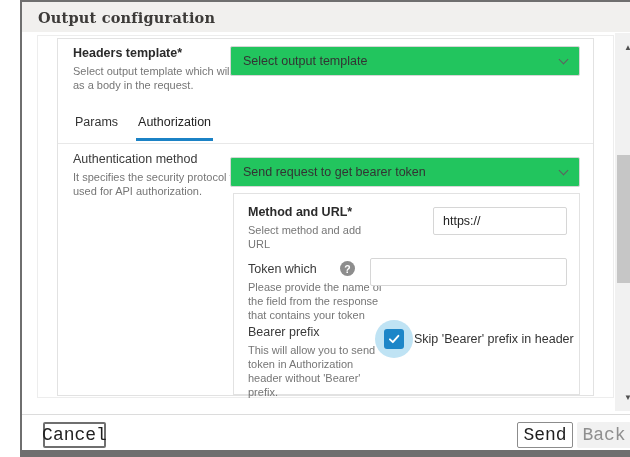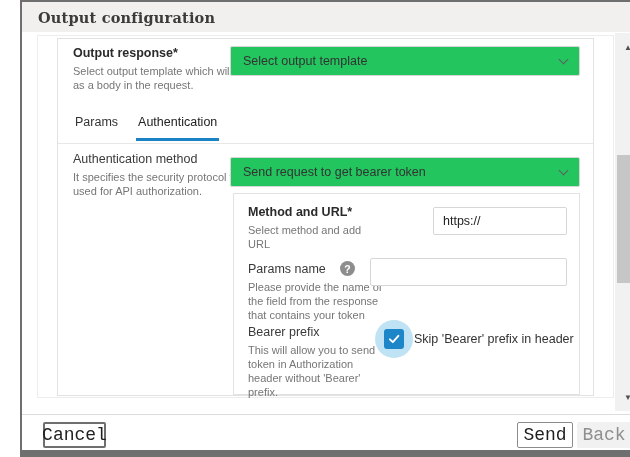--- a/index.html
+++ b/index.html
@@ -55,49 +55,49 @@
 
 <div id="dialog">
 
   <div class="abs hdr">
     <span class="hdr-title">Output configuration</span>
   </div>
 
   <div class="abs panelA"></div>
   <div class="abs panelB"></div>
 
-  <div class="abs lbl" style="left:53px;top:46px;">Output response*</div>
+  <div class="abs lbl" style="left:53px;top:46px;">Headers template*</div>
   <div class="abs desc" style="left:53px;top:64px;width:186px;">Select output template which will act as a body in the request.</div>
   <div class="abs dd" style="left:210px;top:46px;width:350px;">
     <span class="txt">Select output template</span>
     <span class="chev"></span>
   </div>
 
   <div class="abs tabs">
     <div class="tab">Params</div>
-    <div class="tab active">Authentication</div>
+    <div class="tab active">Authorization</div>
   </div>
   <div class="abs tabline"></div>
 
   <div class="abs lbl-reg" style="left:53px;top:152px;">Authentication method</div>
   <div class="abs desc" style="left:53px;top:170px;width:196px;">It specifies the security protocol to be used for API authorization.</div>
   <div class="abs dd" style="left:210px;top:157px;width:350px;">
     <span class="txt">Send request to get bearer token</span>
     <span class="chev"></span>
   </div>
 
   <div class="abs panelC"></div>
 
   <div class="abs lbl" style="left:228px;top:205px;">Method and URL*</div>
   <div class="abs desc" style="left:228px;top:223px;width:118px;">Select method and add URL</div>
   <div class="abs" style="left:413px;top:207px;width:134px;">
     <input class="inp" type="text" value="https://" style="">
   </div>
 
-  <div class="abs lbl-reg" style="left:228px;top:262px;">Params name</div>
+  <div class="abs lbl-reg" style="left:228px;top:262px;">Token which</div>
   <div class="abs help" style="left:320px;top:261px;">
     <span>?</span>
   </div>
   <div class="abs desc" style="left:228px;top:280px;width:136px;">Please provide the name of the field from the response that contains your token</div>
   <div class="abs" style="left:350px;top:258px;width:197px;">
     <input class="inp" type="text" value="" style="">
   </div>
 
   <div class="abs lbl-reg" style="left:228px;top:325px;">Bearer prefix</div>
   <div class="abs desc" style="left:228px;top:343px;width:136px;">This will allow you to send token in Authorization header without 'Bearer' prefix.</div>

